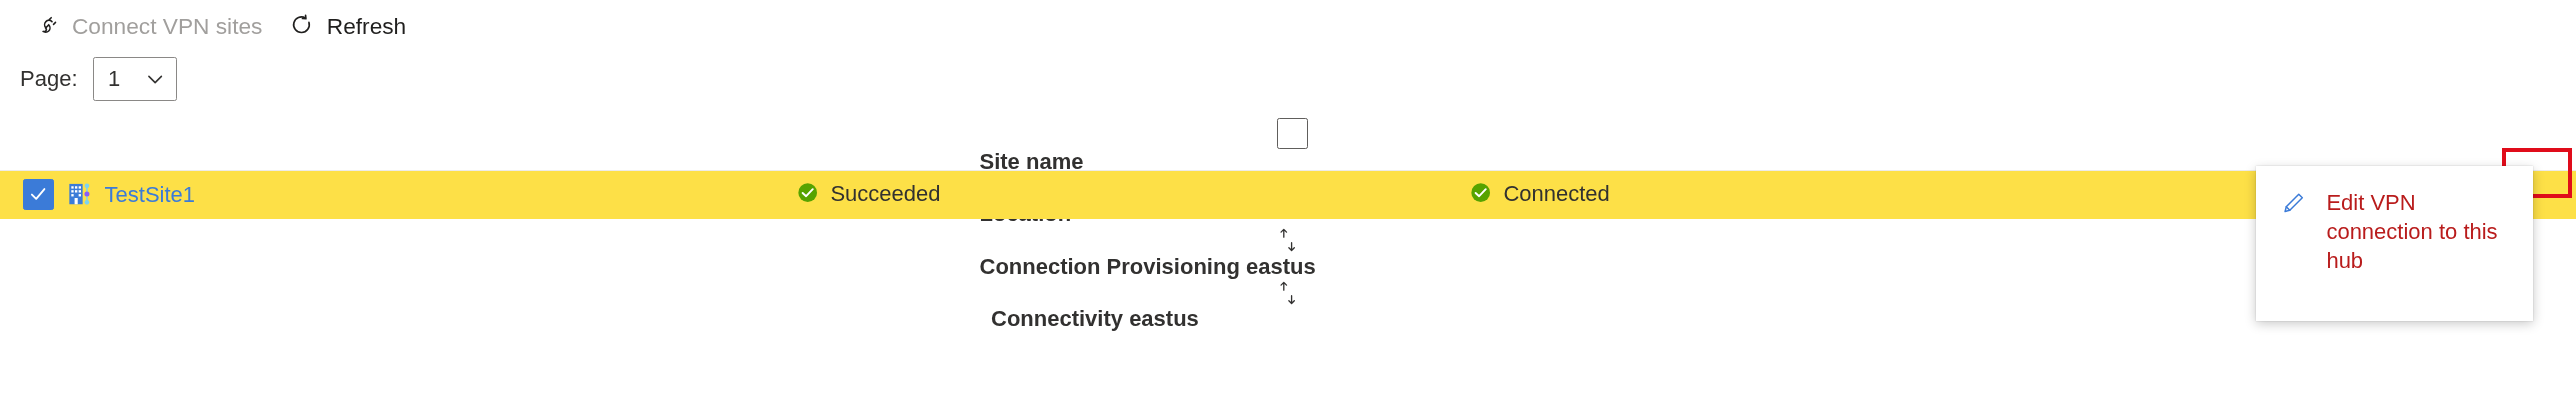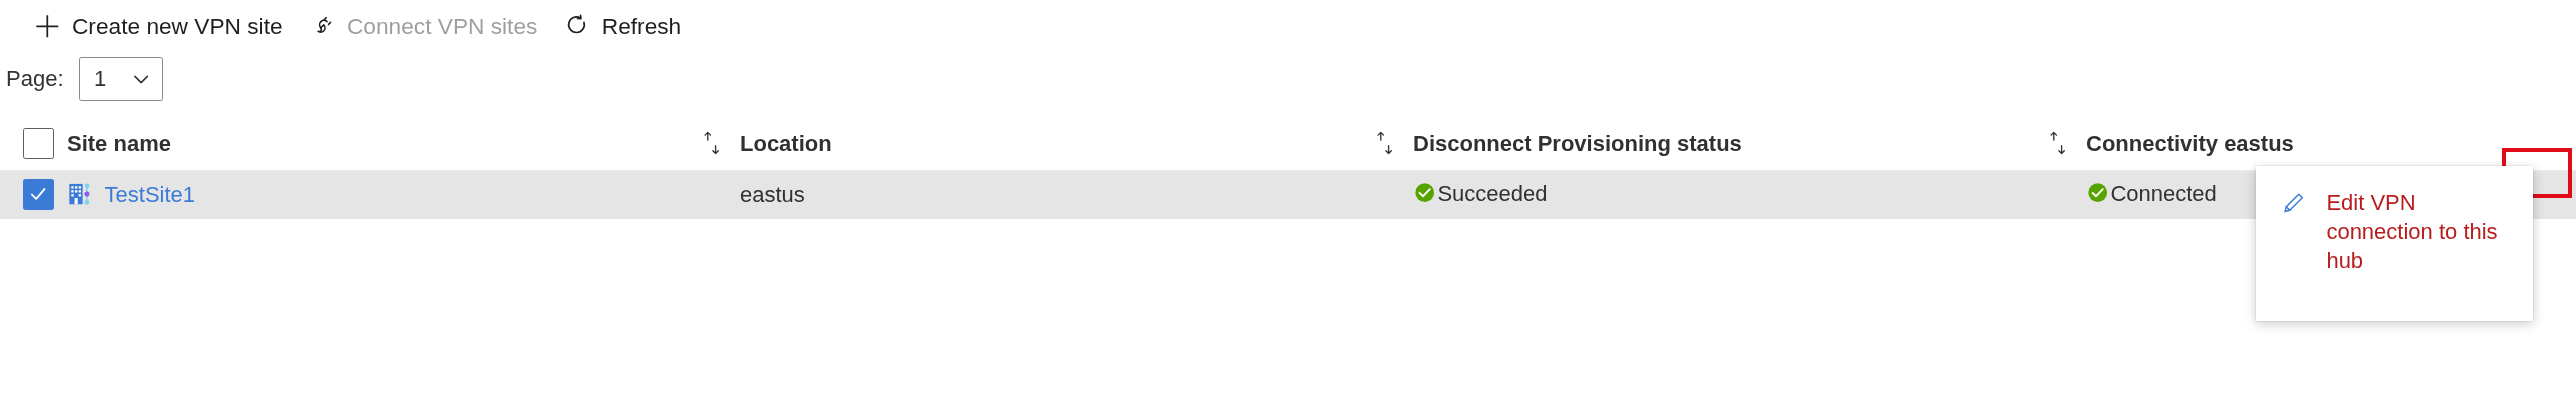--- a/index.html
+++ b/index.html
@@ -50,21 +50,21 @@
     justify-content: center;
     flex: none;
   }
   .cmd-icon svg { display: block; }
 
   
   .pagerow {
     display: flex;
     align-items: center;
     height: 52px;
-    padding-left: 6px;
+    padding-left: 20px;
     gap: 15.6px;
   }
   .page-label {
     font-size: 22px;
     color: #323130;
   }
   .page-select {
     width: 84px;
     height: 44px;
     border: 0.8px solid #8a8886;
@@ -93,26 +93,27 @@
   .grid {
     margin-top: 12.5px;
     width: 2576px;
     position: relative;
   }
   .grid-head {
     display: flex;
     align-items: center;
     height: 52px;
     border-bottom: 0.8px solid #edebe9;
+    flex-direction: column;
   }
   .grid-row {
     display: flex;
     align-items: center;
     height: 48px;
-    background: #e5e5e5;
+    background: #fde047;
     position: relative;
   }
 
   .col-check {
     width: 67px;
     flex: none;
     display: flex;
     align-items: center;
     justify-content: center;
     padding-left: 9.4px;
@@ -170,21 +171,21 @@
     cursor: pointer;
   }
   .sitelink .label {
     font-size: 22px;
     color: #3b7bd8;
     white-space: nowrap;
   }
 
   .status {
     display: flex;
-    gap: 1px;
+    gap: 11px;
   }
   .redbox {
     position: absolute;
     box-sizing: border-box;
     border: 4.7px solid #e00c1a;
     pointer-events: none;
   }
 
   
   .ctxmenu {
@@ -215,28 +216,20 @@
     line-height: 1.32;
     color: #b91c1c;
     max-width: 205px;
   }
 </style>
 </head>
 <body>
 
 <div class="commandbar">
 
-  <button class="cmd-btn">
-    <span class="cmd-icon">
-      <svg width="26.6" height="26.6" viewBox="0 0 34 34">
-        <path d="M17 3 L17 31 M3 17 L31 17" stroke="#201f1e" stroke-width="2.2" fill="none"></path>
-      </svg>
-    </span>
-    <span>Create new VPN site</span>
-  </button>
 
   <button class="cmd-btn disabled">
     <span class="cmd-icon">
       <svg width="26.6" height="26.6" viewBox="0 0 34 34">
         <g stroke="#201f1e" stroke-width="2" fill="none" stroke-linecap="round">
           <path d="M11 23 a5.5 5.5 0 1 0 7.8 -7.8 l-3.9 3.9 a2.7 2.7 0 0 1 -3.9 3.9 z"></path>
           <path d="M23 11 a5.5 5.5 0 1 0 -7.8 7.8"></path>
           <path d="M19.5 8.5 L22 6 M25 14.5 L27.5 12"></path>
         </g>
       </svg>
@@ -286,21 +279,21 @@
     <div class="col-loc">
       <span class="hdr-text">Location</span>
     </div>
     <div class="sortbox">
       <svg width="23.4" height="26.6" viewBox="0 0 30 34">
         <path d="M10 13 L10 3 M6.5 6.5 L10 3 L13.5 6.5" stroke="#323130" stroke-width="1.7" fill="none" stroke-linecap="round" stroke-linejoin="round"></path>
         <path d="M20 20 L20 30 M16.5 26.5 L20 30 L23.5 26.5" stroke="#323130" stroke-width="1.7" fill="none" stroke-linecap="round" stroke-linejoin="round"></path>
       </svg>
     </div>
     <div class="col-prov">
-      <span class="hdr-text">Disconnect Provisioning status</span>
+      <span class="hdr-text">Connection Provisioning eastus</span>
     </div>
     <div class="sortbox">
       <svg width="23.4" height="26.6" viewBox="0 0 30 34">
         <path d="M10 13 L10 3 M6.5 6.5 L10 3 L13.5 6.5" stroke="#323130" stroke-width="1.7" fill="none" stroke-linecap="round" stroke-linejoin="round"></path>
         <path d="M20 20 L20 30 M16.5 26.5 L20 30 L23.5 26.5" stroke="#323130" stroke-width="1.7" fill="none" stroke-linecap="round" stroke-linejoin="round"></path>
       </svg>
     </div>
     <div class="col-conn">
       <span class="hdr-text">Connectivity eastus</span>
     </div>
@@ -337,23 +330,20 @@
             <circle cx="25.5" cy="18" r="3.2" fill="#8b5cf6"></circle>
             <circle cx="25.5" cy="28.5" r="3" fill="#7fd3ef"></circle>
           </svg>
         </span>
         <span class="label">TestSite1</span>
       </div>
     </div>
 
     <div class="sortbox"></div>
 
-    <div class="col-loc">
-      <span class="cell-text">eastus</span>
-    </div>
 
     <div class="sortbox"></div>
 
     <div class="col-prov">
       <span class="status">
         <span>
           <svg width="23.4" height="23.4" viewBox="0 0 30 30">
             <circle cx="15" cy="15" r="12" fill="#57a300"></circle>
             <path d="M8.5 15.3 L13 19.5 L21.5 10.5" stroke="#ffffff" stroke-width="2.5" fill="none" stroke-linecap="round" stroke-linejoin="round"></path>
           </svg>

